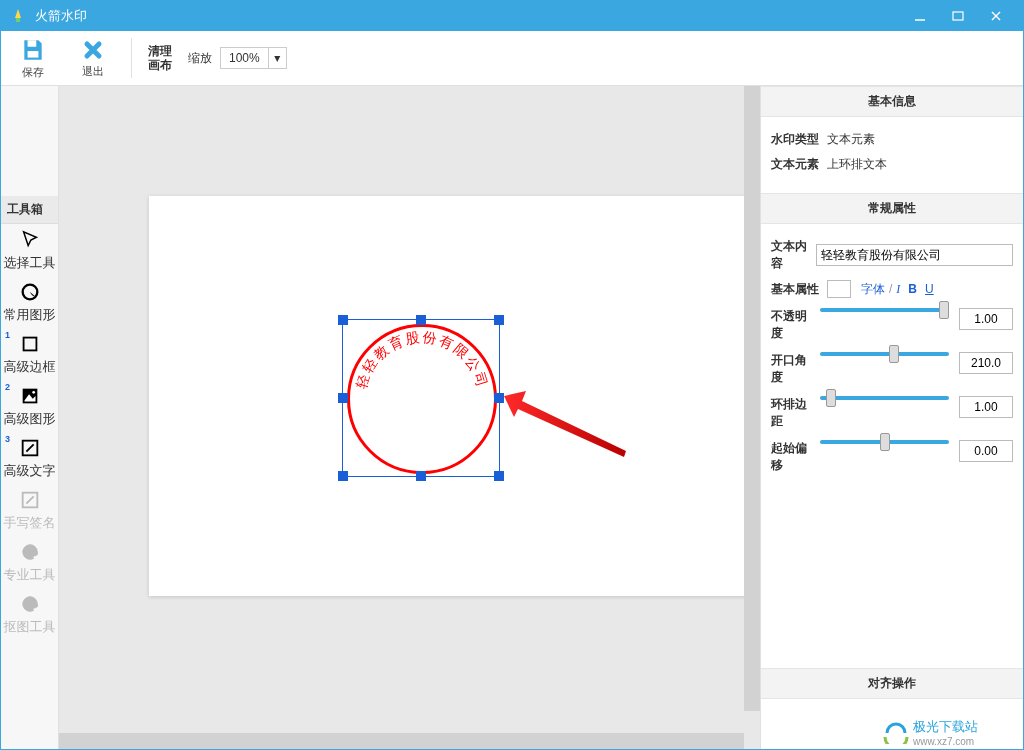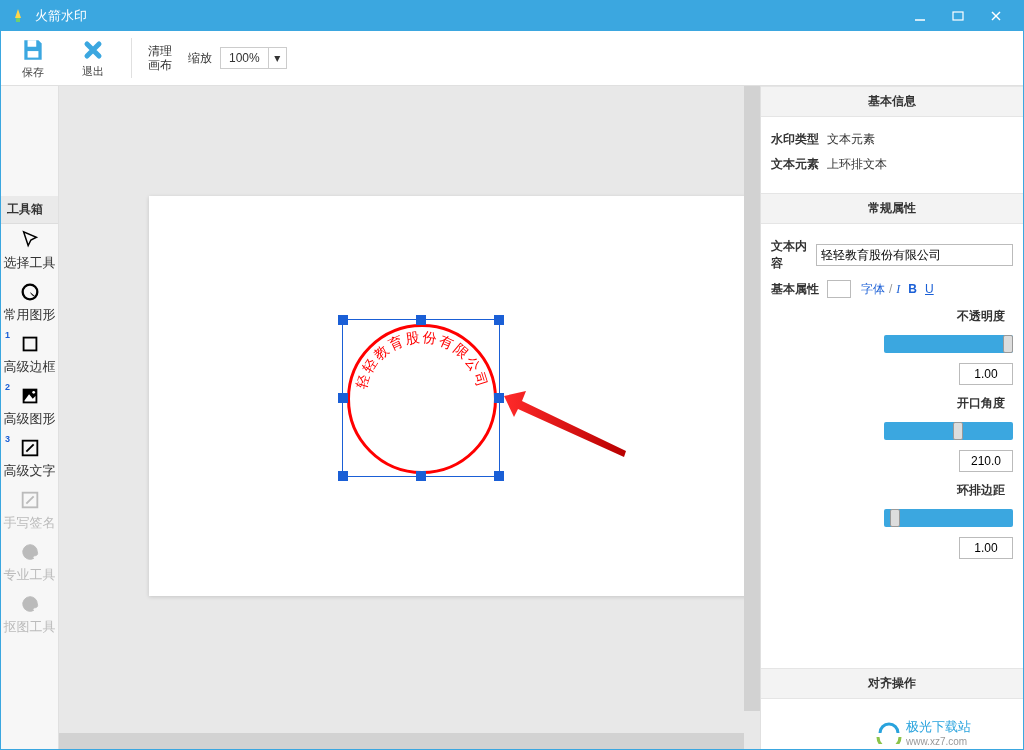--- a/index.html
+++ b/index.html
@@ -49,30 +49,30 @@
 .scroll-h .thumb { position: absolute; left: 0; height: 100%; width: 100%; background: #d2d2d2; }
 .right { width: 263px; border-left: 1px solid #e0e0e0; display: flex; flex-direction: column; background: #fff; overflow: hidden; }
 .panel-title { background: #f3f3f3; font-weight: bold; text-align: center; padding: 6px 0; font-size: 12px; border-top: 1px solid #e5e5e5; border-bottom: 1px solid #e5e5e5; }
 .panel-body { padding: 6px 10px 12px 10px; }
 .prow { display: flex; align-items: center; margin: 8px 0; font-size: 12px; }
 .prow .k { width: 56px; font-weight: bold; color: #333; }
 .prow .v { flex: 1; }
 .tinput { width: 100%; height: 22px; border: 1px solid #bbb; padding: 0 4px; font-size: 12px; font-family: inherit; }
 .colorbox { width: 24px; height: 18px; border: 1px solid #bbb; background: #fff; display: inline-block; margin-right: 6px; }
 .link { color: #1a5fd6; margin: 0 4px; cursor: pointer; }
-.srow { display: flex; align-items: flex-end; margin: 10px 0; gap: 10px; flex-direction: column; }
+.srow { display: flex; align-items: flex-start; margin: 10px 0; gap: 10px; }
 .srow .k { width: 56px; font-weight: bold; }
 .srow input[type=range] { flex: 1; }
 .numbox { width: 54px; height: 22px; border: 1px solid #bbb; text-align: center; font-size: 12px; font-family: inherit; }
 .spacer { flex: 1; }
 .statusbar { height: 24px; background: #fff; border-top: 1px solid #e0e0e0; display: flex; align-items: center; padding: 0 10px; font-size: 12px; color: #666; }
 .statusbar .sb-left { flex: 1; color: #bbb; }
 .statusbar .sb-ver { color: #3ba7e0; margin-right: 2px; }
 .statusbar .sb-update { color: #3ba7e0; margin-left: 12px; }
-.watermark-logo { position: absolute; right: 52px; bottom: 2px; font-size: 13px; color: #29a3dd; display: flex; align-items: center; gap: 4px; pointer-events: none; z-index: 5; }
+.watermark-logo { position: absolute; right: 45px; bottom: 2px; font-size: 13px; color: #29a3dd; display: flex; align-items: center; gap: 4px; pointer-events: none; z-index: 5; }
 .watermark-logo .sub { font-size: 10px; color: #999; }
 
 
 input[type=range]{ -webkit-appearance:none; height:4px; background:#3ba7e0; border-radius:2px; outline:none; }
 input[type=range]::-webkit-slider-thumb{ -webkit-appearance:none; width:10px; height:18px; background:#ddd; border:1px solid #999; border-radius:2px; cursor:pointer; }
 </style>
 </head>
 <body>
 
 <div class="window">
@@ -115,21 +115,21 @@
       <span class="lbl">保存</span>
     </div>
     <div class="tbtn">
       <svg width="24" height="24" viewBox="0 0 24 24">
           <path d="M6 6l12 12M18 6L6 18" stroke="#3ba7e0" stroke-width="5" stroke-linecap="round" fill="none"></path>
         </svg>
       <span class="lbl">退出</span>
     </div>
     <div class="tsep"></div>
     <div class="tgroup">
-      <span style="white-space:pre; line-height:1.2; text-align:center;">清理
+      <span style="white-space:pre; line-height:1.2; text-align:center;font-weight:bold;">清理
 画布</span>
     </div>
     <div class="tgroup">
       <span>缩放</span>
       <div class="zoom-sel">
         <span class="zval">100%</span>
         <span class="zarr">▾</span>
       </div>
     </div>
   </div>
@@ -288,20 +288,25 @@
         <div class="srow">
           <span class="k">开口角度</span>
           <input type="range" min="0" max="360" value="210" style="">
           <input class="numbox" value="210.0" style="">
         </div>
         <div class="srow">
           <span class="k">环排边距</span>
           <input type="range" min="0" max="100" value="5" style="">
           <input class="numbox" value="1.00" style="">
         </div>
+        <div class="srow">
+          <span class="k">起始偏移</span>
+          <input type="range" min="0" max="100" value="50" style="">
+          <input class="numbox" value="0.00" style="">
+        </div>
       </div>
 
       <div class="spacer"></div>
       <div class="panel-title">对齐操作</div>
       <div style="height:50px"></div>
     </div>
   </div>
 
 
   <div class="watermark-logo">

